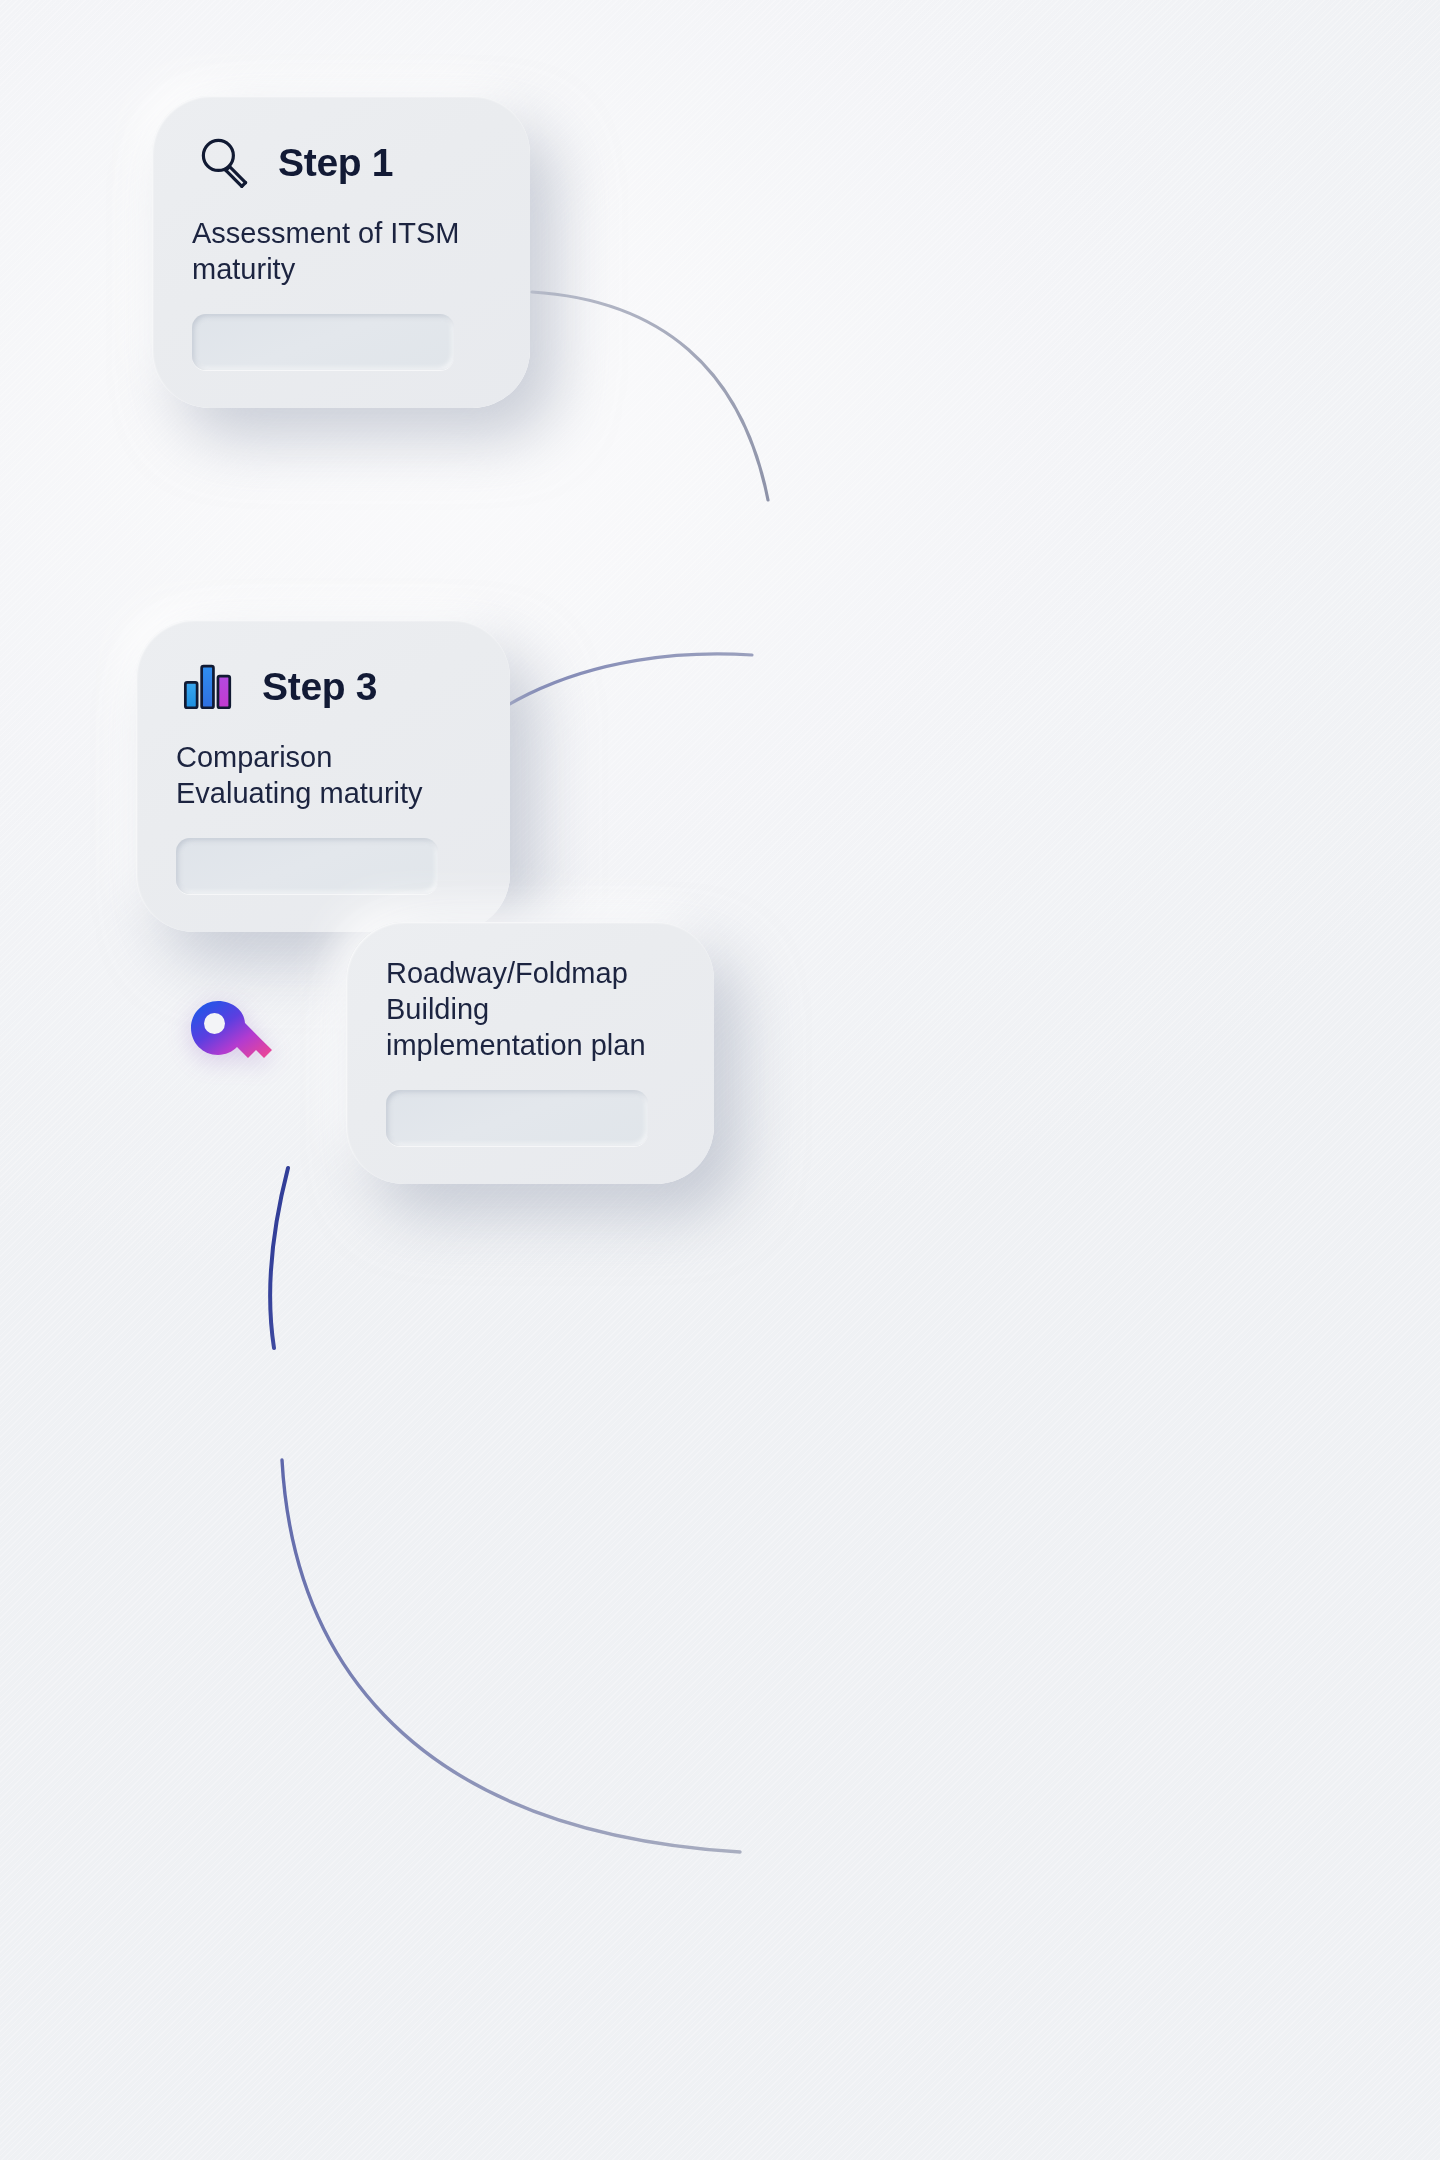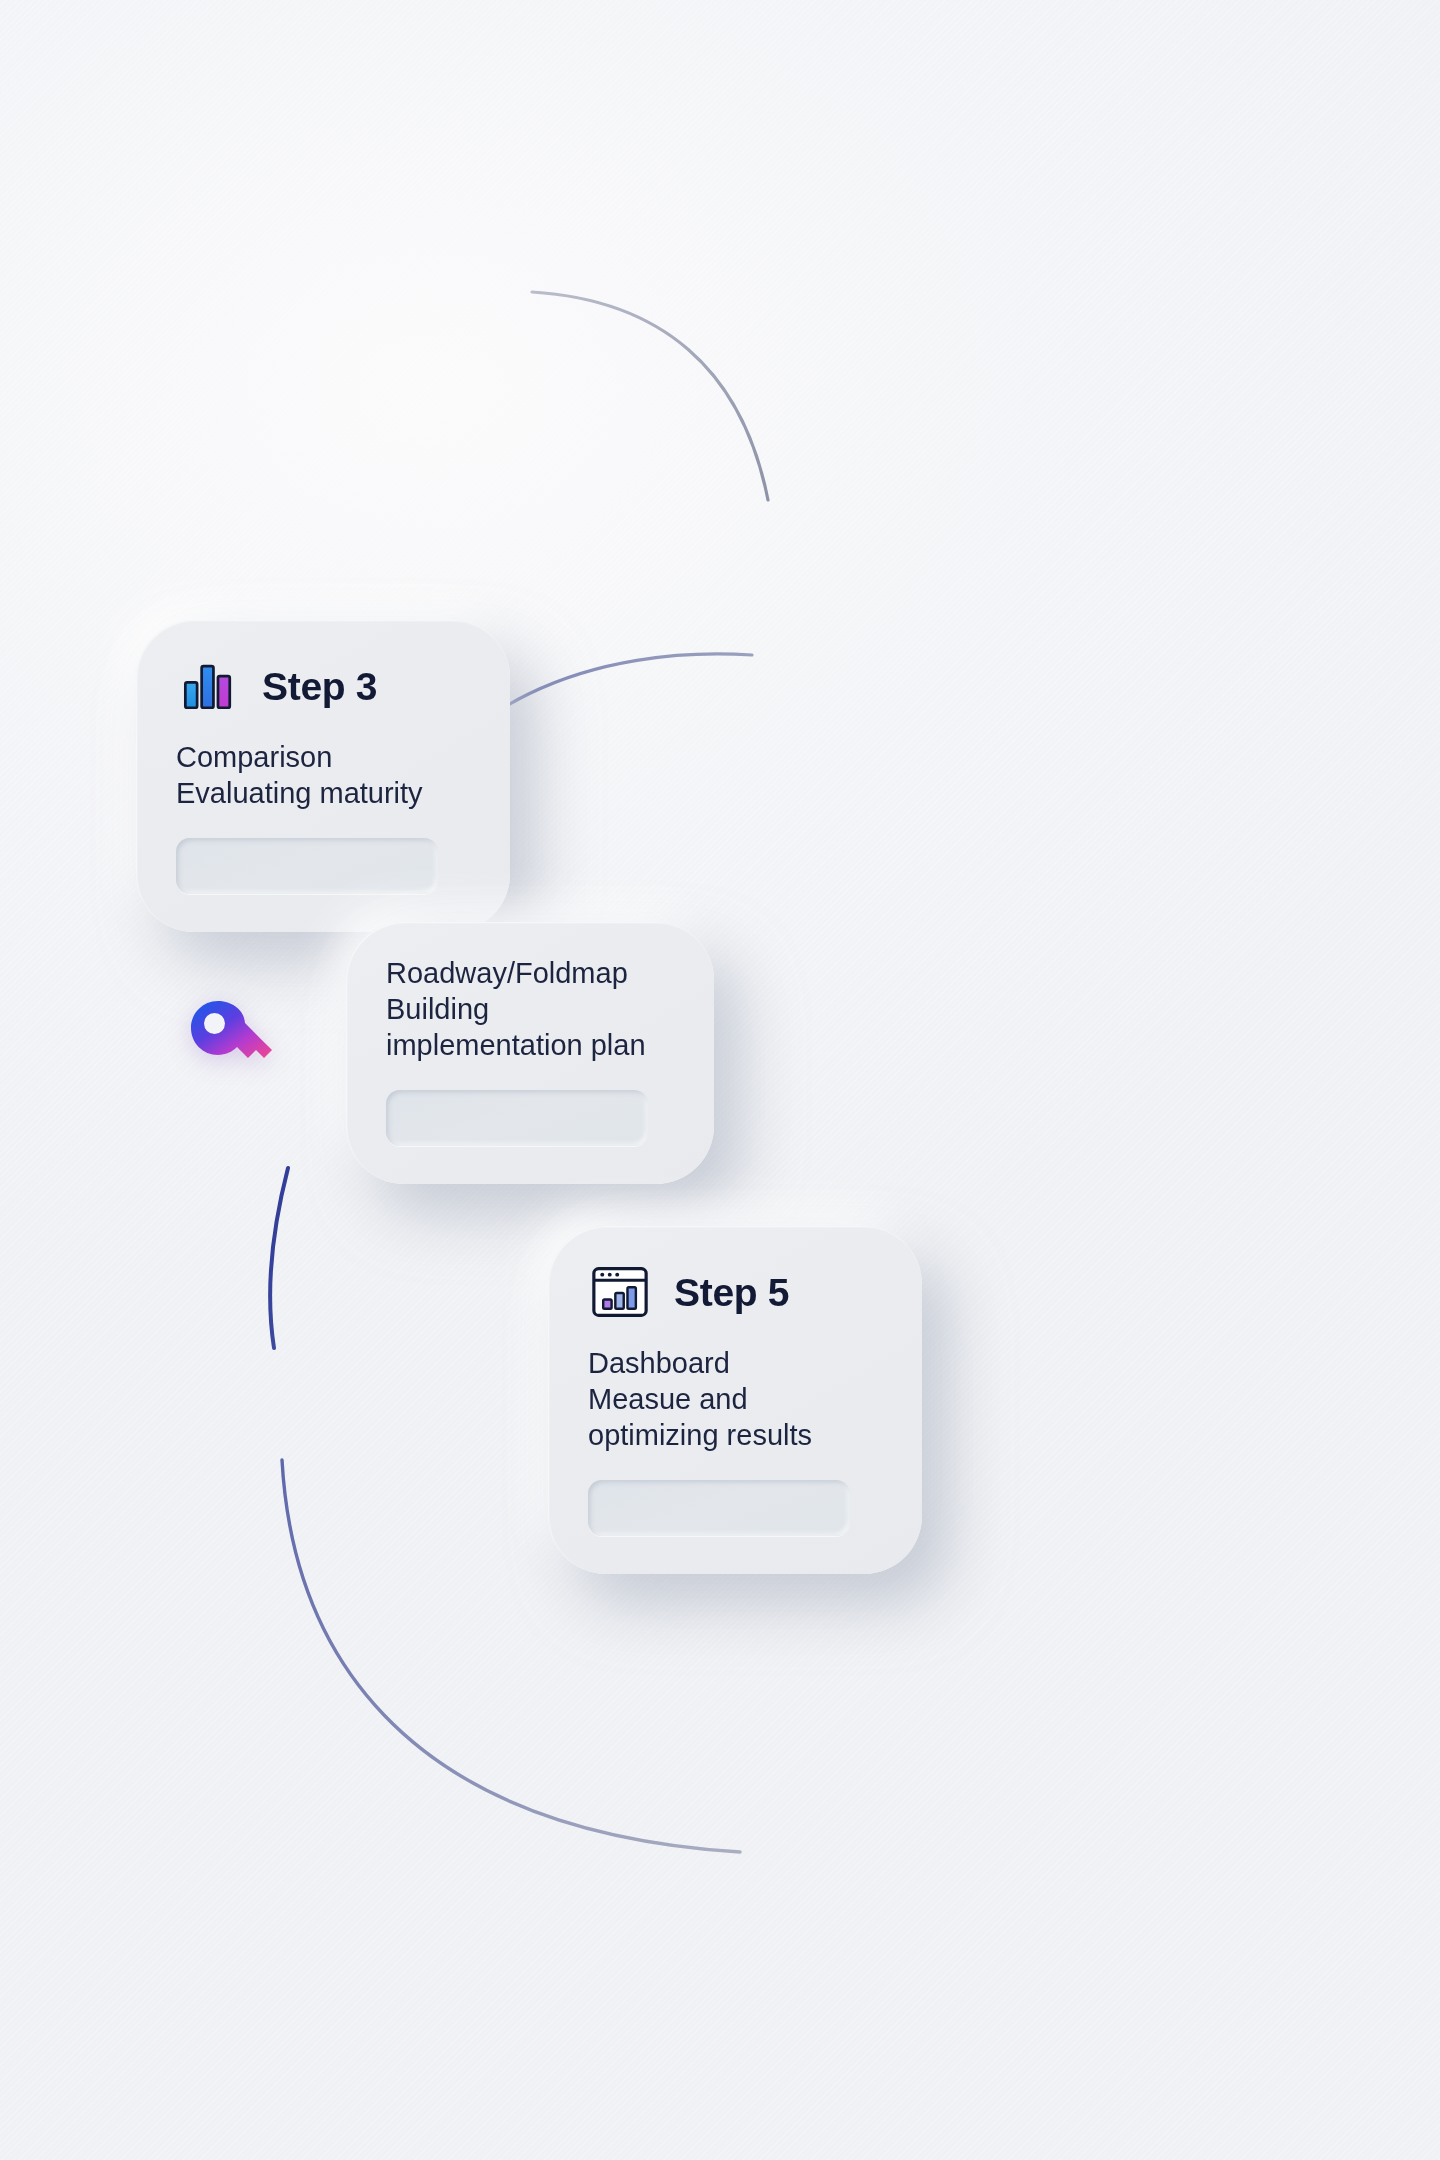--- a/index.html
+++ b/index.html
@@ -162,20 +162,36 @@
 
     <path d="M 532 292 C 660 300 742 368 768 500" stroke="url(#gradConn12)" stroke-width="3.2" fill="none" stroke-linecap="round"></path>
 
     <path d="M 752 655 C 600 645 430 700 390 860" stroke="url(#gradConn23)" stroke-width="3.2" fill="none" stroke-linecap="round"></path>
 
     <path d="M 288 1168 C 272 1230 265 1290 274 1348" stroke="url(#gradConn34)" stroke-width="4" fill="none" stroke-linecap="round"></path>
 
     <path d="M 282 1460 C 292 1640 392 1830 740 1852" stroke="url(#gradConn45)" stroke-width="3.4" fill="none" stroke-linecap="round"></path>
   </svg>
 
+  <div class="card" id="card-1">
+    <div class="card-head">
+      <span class="card-icon">
+        <svg width="60" height="60" viewBox="0 0 64 64" fill="none" stroke="#111a33" stroke-width="3.4" stroke-linecap="round">
+          <circle cx="26" cy="25" r="16"></circle>
+          <line x1="38" y1="37" x2="55" y2="54"></line>
+          <line x1="34" y1="41" x2="51" y2="58"></line>
+          <line x1="51" y1="58" x2="55" y2="54"></line>
+          <line x1="34" y1="41" x2="38" y2="37"></line>
+        </svg>
+      </span>
+      <span class="card-title">Step 1</span>
+    </div>
+    <div class="card-desc">Assessment of ITSM maturity</div>
+    <div class="card-bar"></div>
+  </div>
 
 
   <div class="card" id="card-3">
     <div class="card-head">
       <span class="card-icon">
         <svg width="58" height="58" viewBox="0 0 64 64" fill="none">
           <defs>
             <linearGradient id="barA" x1="0" y1="1" x2="0" y2="0">
               <stop offset="0%" stop-color="#1e8fe0"></stop>
               <stop offset="100%" stop-color="#3aa7ef"></stop>
@@ -200,40 +216,20 @@
 Evaluating maturity</div>
     <div class="card-bar"></div>
   </div>
 
   <div class="card" id="card-4">
     <div class="card-desc">Roadway/Foldmap
 Building implementation plan</div>
     <div class="card-bar"></div>
   </div>
 
-  <div class="card" id="card-5">
-    <div class="card-head">
-      <span class="card-icon">
-        <svg width="60" height="56" viewBox="0 0 64 60" fill="none">
-          <rect x="4" y="5" width="56" height="50" rx="5" fill="#ffffff" stroke="#111a33" stroke-width="3.4"></rect>
-          <line x1="4" y1="17.5" x2="60" y2="17.5" stroke="#111a33" stroke-width="3.2"></line>
-          <circle cx="13" cy="11.4" r="2.1" fill="#111a33"></circle>
-          <circle cx="21" cy="11.4" r="2.1" fill="#111a33"></circle>
-          <circle cx="29" cy="11.4" r="2.1" fill="#111a33"></circle>
-          <rect x="14" y="38" width="9" height="10" rx="1.4" fill="#b07ae8" stroke="#111a33" stroke-width="2.6"></rect>
-          <rect x="27" y="31" width="9" height="17" rx="1.4" fill="#9fb4e8" stroke="#111a33" stroke-width="2.6"></rect>
-          <rect x="40" y="25" width="9" height="23" rx="1.4" fill="#7e9bea" stroke="#111a33" stroke-width="2.6"></rect>
-        </svg>
-      </span>
-      <span class="card-title">Step 5</span>
-    </div>
-    <div class="card-desc">Dashboard
-Measue and optimizing results</div>
-    <div class="card-bar"></div>
-  </div>
 
   <div class="key-badge">
     <svg width="96" height="86" viewBox="0 0 96 86" fill="none">
       <defs>
         <linearGradient id="keyGrad" x1="0.08" y1="0.08" x2="0.92" y2="0.95">
           <stop offset="0%" stop-color="#1f57e8"></stop>
           <stop offset="38%" stop-color="#5b3fe0"></stop>
           <stop offset="68%" stop-color="#b23bd0"></stop>
           <stop offset="100%" stop-color="#e8459a"></stop>
         </linearGradient>

